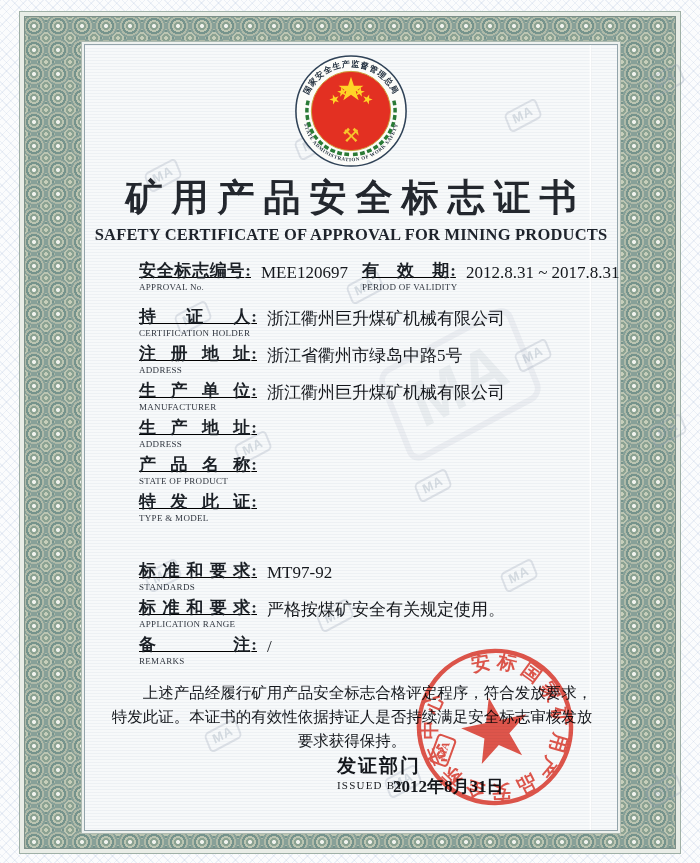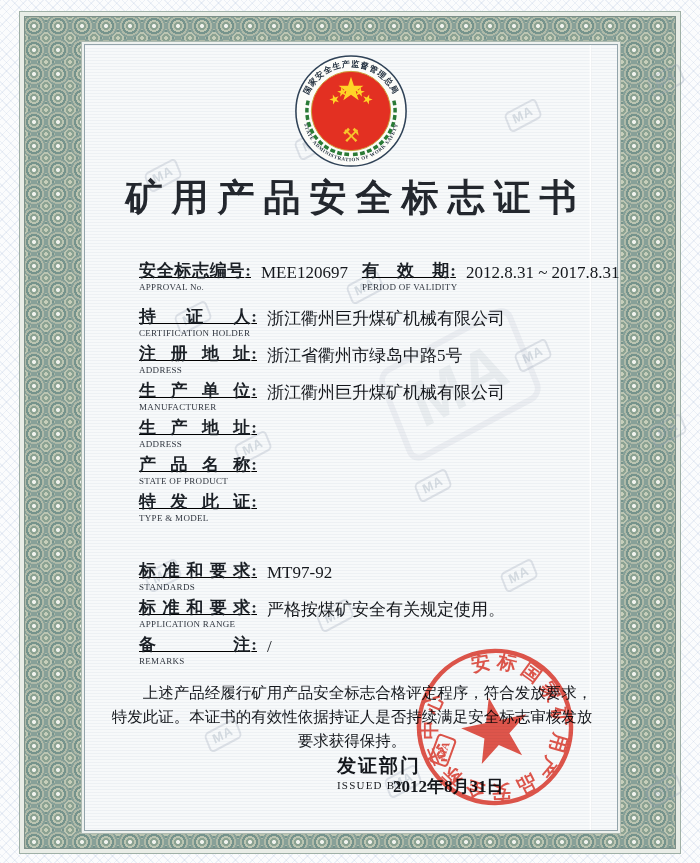--- a/index.html
+++ b/index.html
@@ -114,20 +114,21 @@
         <text font-size="8.4" font-weight="bold" fill="#1d2b3a" letter-spacing="1">
           <textPath href="#arcTop" startOffset="50%" text-anchor="middle">国家安全生产监督管理总局</textPath>
         </text>
         <text font-size="5.2" font-weight="bold" fill="#1d2b3a" letter-spacing=".6">
           <textPath href="#arcBottom" startOffset="50%" text-anchor="middle">STATE ADMINISTRATION OF WORK SAFETY</textPath>
         </text>
       </svg>
     </div>
 
     <div class="title">矿用产品安全标志证书</div>
+    <div class="subtitle">SAFETY CERTIFICATE OF APPROVAL FOR MINING PRODUCTS</div>
 
     <div class="row-top">
       <div class="field">
         <div class="label-col w-approval">
           <div class="lc">
             <span class="label-cn">安全标志编号</span>
               <span class="colon">:</span>
           </div>
           <div class="label-en">APPROVAL No.</div>
         </div>

